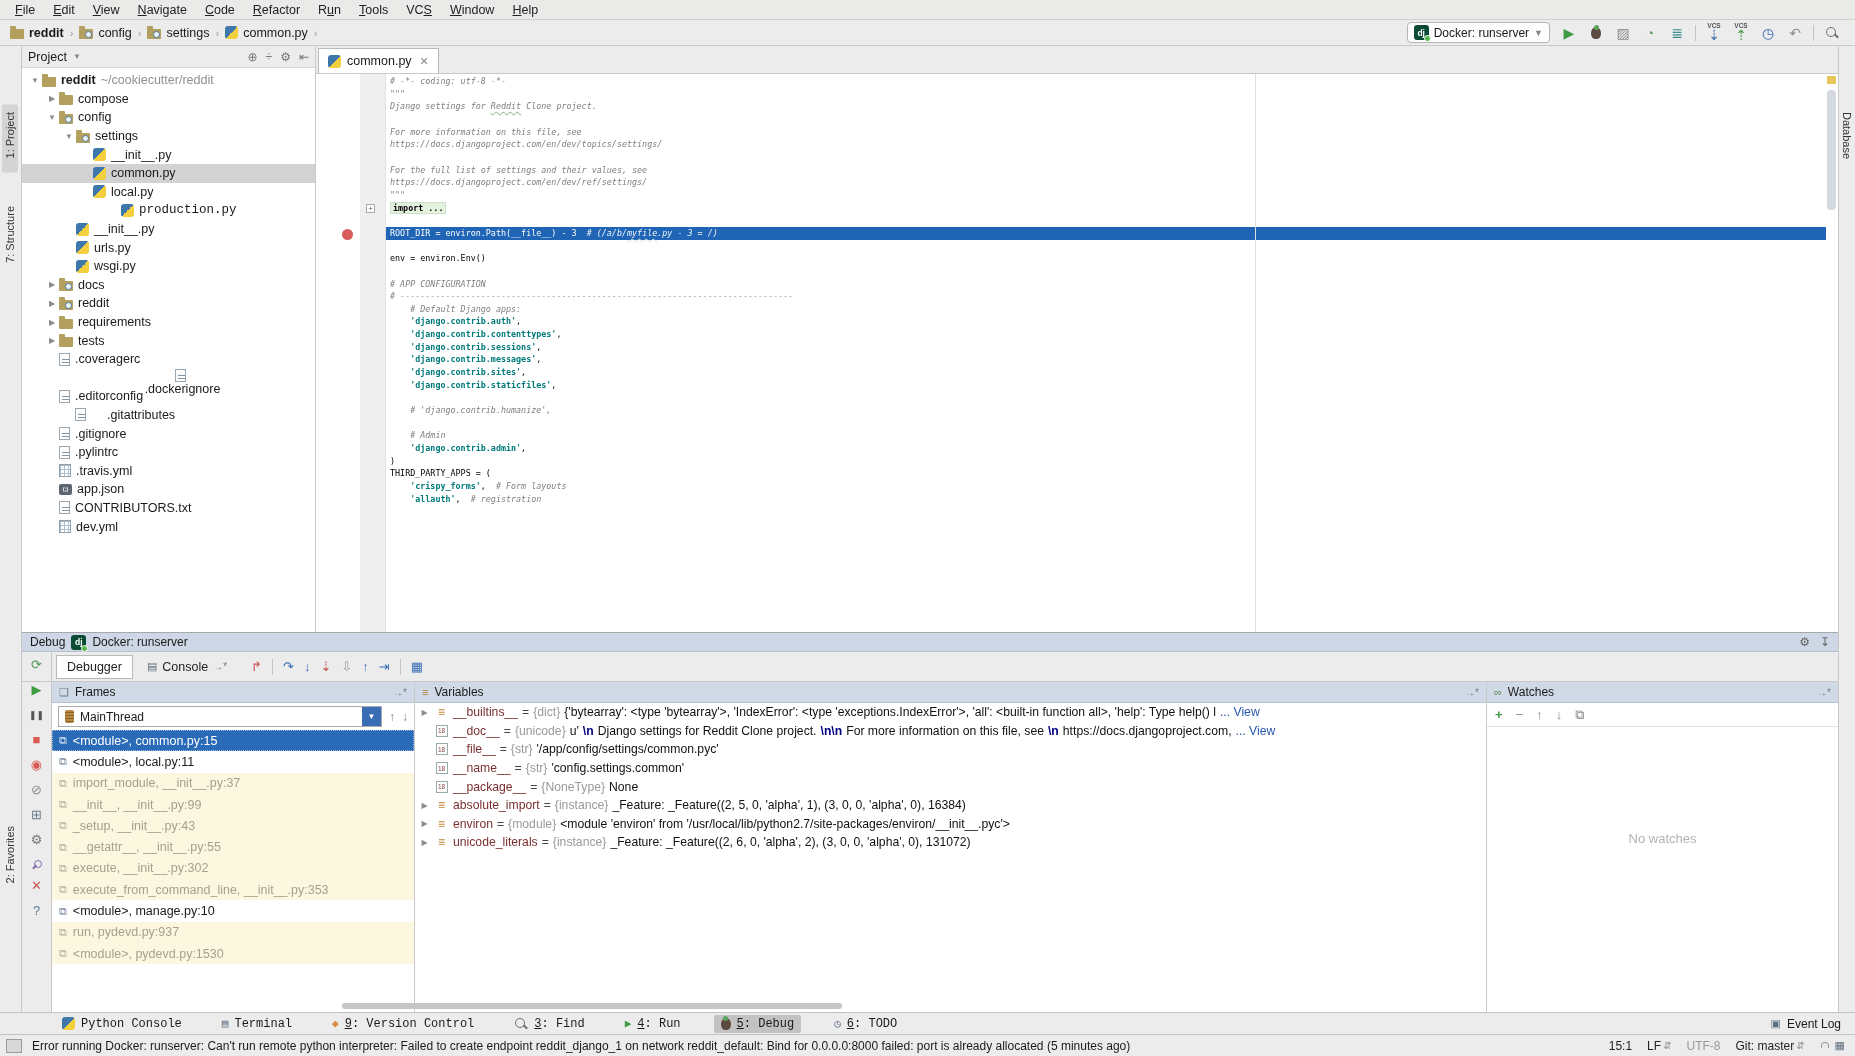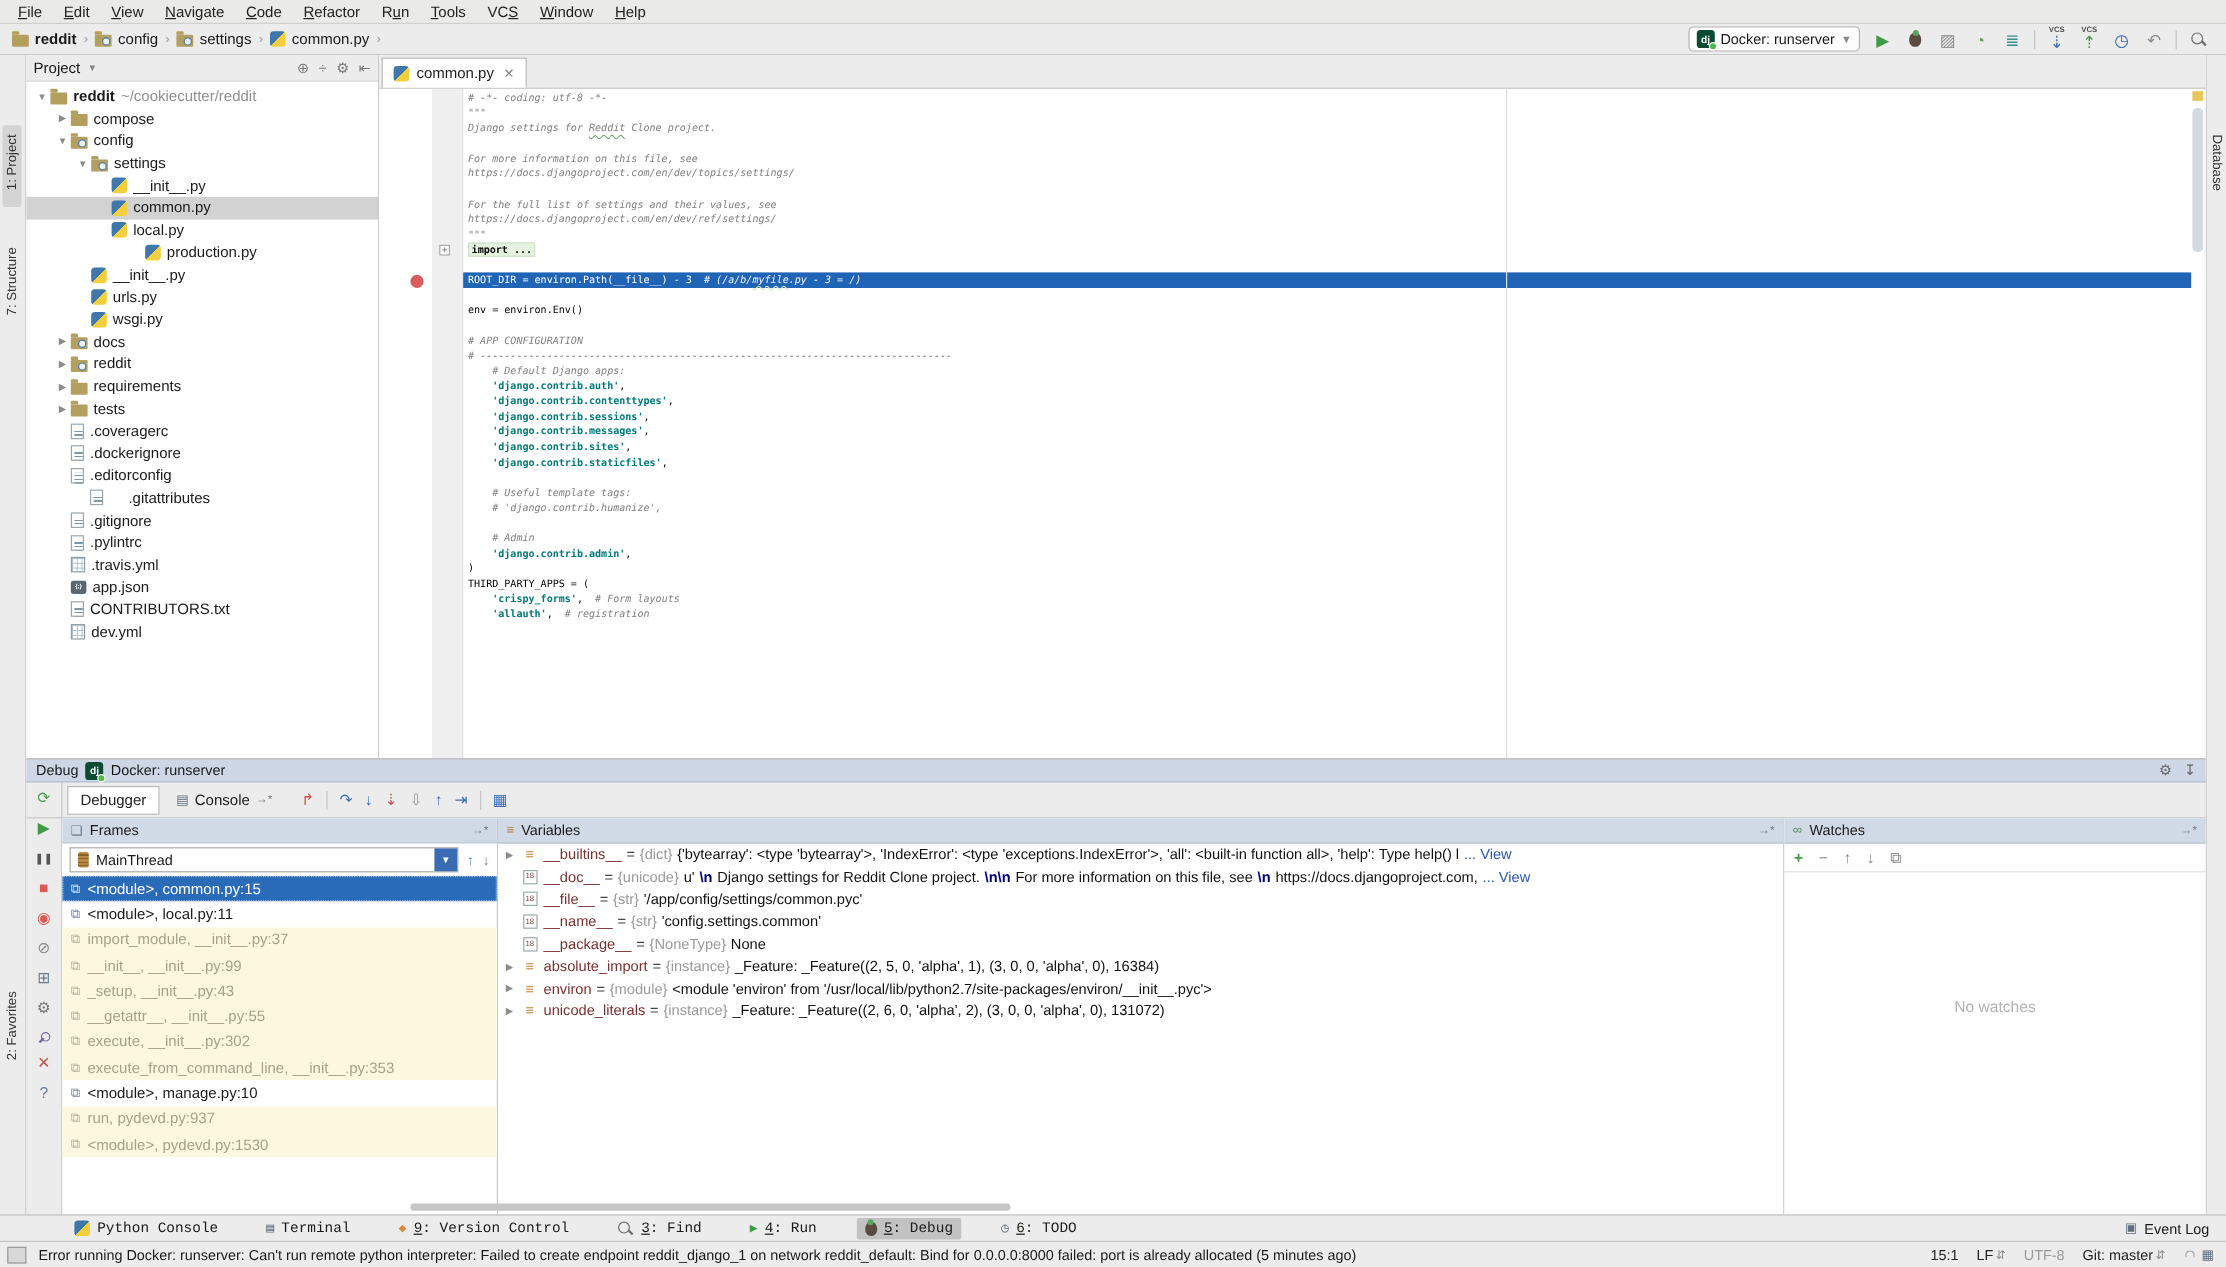--- a/index.html
+++ b/index.html
@@ -310,21 +310,21 @@
         <div class="tree-row selected" style="padding-left: 57px;">
           <span class="chev"></span>
           <span class="py-icon"></span>
           <span class="lbl">common.py</span>
         </div>
         <div class="tree-row" style="padding-left: 57px;">
           <span class="chev"></span>
           <span class="py-icon"></span>
           <span class="lbl">local.py</span>
         </div>
-        <div class="tree-row" style="padding-left: 85px;">
+        <div class="tree-row" style="padding-left: 85px; font-family: Liberation Mono, monospace;">
           <span class="chev"></span>
           <span class="py-icon"></span>
           <span class="lbl">production.py</span>
         </div>
         <div class="tree-row" style="padding-left: 40px;">
           <span class="chev"></span>
           <span class="py-icon"></span>
           <span class="lbl">__init__.py</span>
         </div>
         <div class="tree-row" style="padding-left: 40px;">
@@ -355,21 +355,21 @@
         <div class="tree-row" style="padding-left: 23px;">
           <span class="chev">▶</span>
           <span class="f-icon"></span>
           <span class="lbl">tests</span>
         </div>
         <div class="tree-row" style="padding-left: 23px;">
           <span class="chev"></span>
           <span class="t-icon"></span>
           <span class="lbl">.coveragerc</span>
         </div>
-        <div class="tree-row" style="padding-left: 23px;">
+        <div class="tree-row" style="padding-left: 23px; flex-direction: column;">
           <span class="chev"></span>
           <span class="t-icon"></span>
           <span class="lbl">.dockerignore</span>
         </div>
         <div class="tree-row" style="padding-left: 23px;">
           <span class="chev"></span>
           <span class="t-icon"></span>
           <span class="lbl">.editorconfig</span>
         </div>
         <div class="tree-row" style="padding-left: 23px; gap: 16px;">
@@ -443,21 +443,20 @@
           <div class="cl"><span class="c"># APP CONFIGURATION</span></div>
           <div class="cl"><span class="c"># ------------------------------------------------------------------------------</span></div>
           <div class="cl"><span class="c">    # Default Django apps:</span></div>
           <div class="cl"><span class="p">    </span><span class="s">'django.contrib.auth'</span><span class="p">,</span></div>
           <div class="cl"><span class="p">    </span><span class="s">'django.contrib.contenttypes'</span><span class="p">,</span></div>
           <div class="cl"><span class="p">    </span><span class="s">'django.contrib.sessions'</span><span class="p">,</span></div>
           <div class="cl"><span class="p">    </span><span class="s">'django.contrib.messages'</span><span class="p">,</span></div>
           <div class="cl"><span class="p">    </span><span class="s">'django.contrib.sites'</span><span class="p">,</span></div>
           <div class="cl"><span class="p">    </span><span class="s">'django.contrib.staticfiles'</span><span class="p">,</span></div>
           <div class="cl"></div>
-          <div class="cl"><span class="c">    # Useful template tags:</span></div>
           <div class="cl"><span class="c">    # 'django.contrib.humanize',</span></div>
           <div class="cl"></div>
           <div class="cl"><span class="c">    # Admin</span></div>
           <div class="cl"><span class="p">    </span><span class="s">'django.contrib.admin'</span><span class="p">,</span></div>
           <div class="cl"><span class="p">)</span></div>
           <div class="cl"><span class="p">THIRD_PARTY_APPS = (</span></div>
           <div class="cl"><span class="p">    </span><span class="s">'crispy_forms'</span><span class="p">,  </span><span class="c"># Form layouts</span></div>
           <div class="cl"><span class="p">    </span><span class="s">'allauth'</span><span class="p">,  </span><span class="c"># registration</span></div>
         </div>
       <div id="margin-line"></div>

